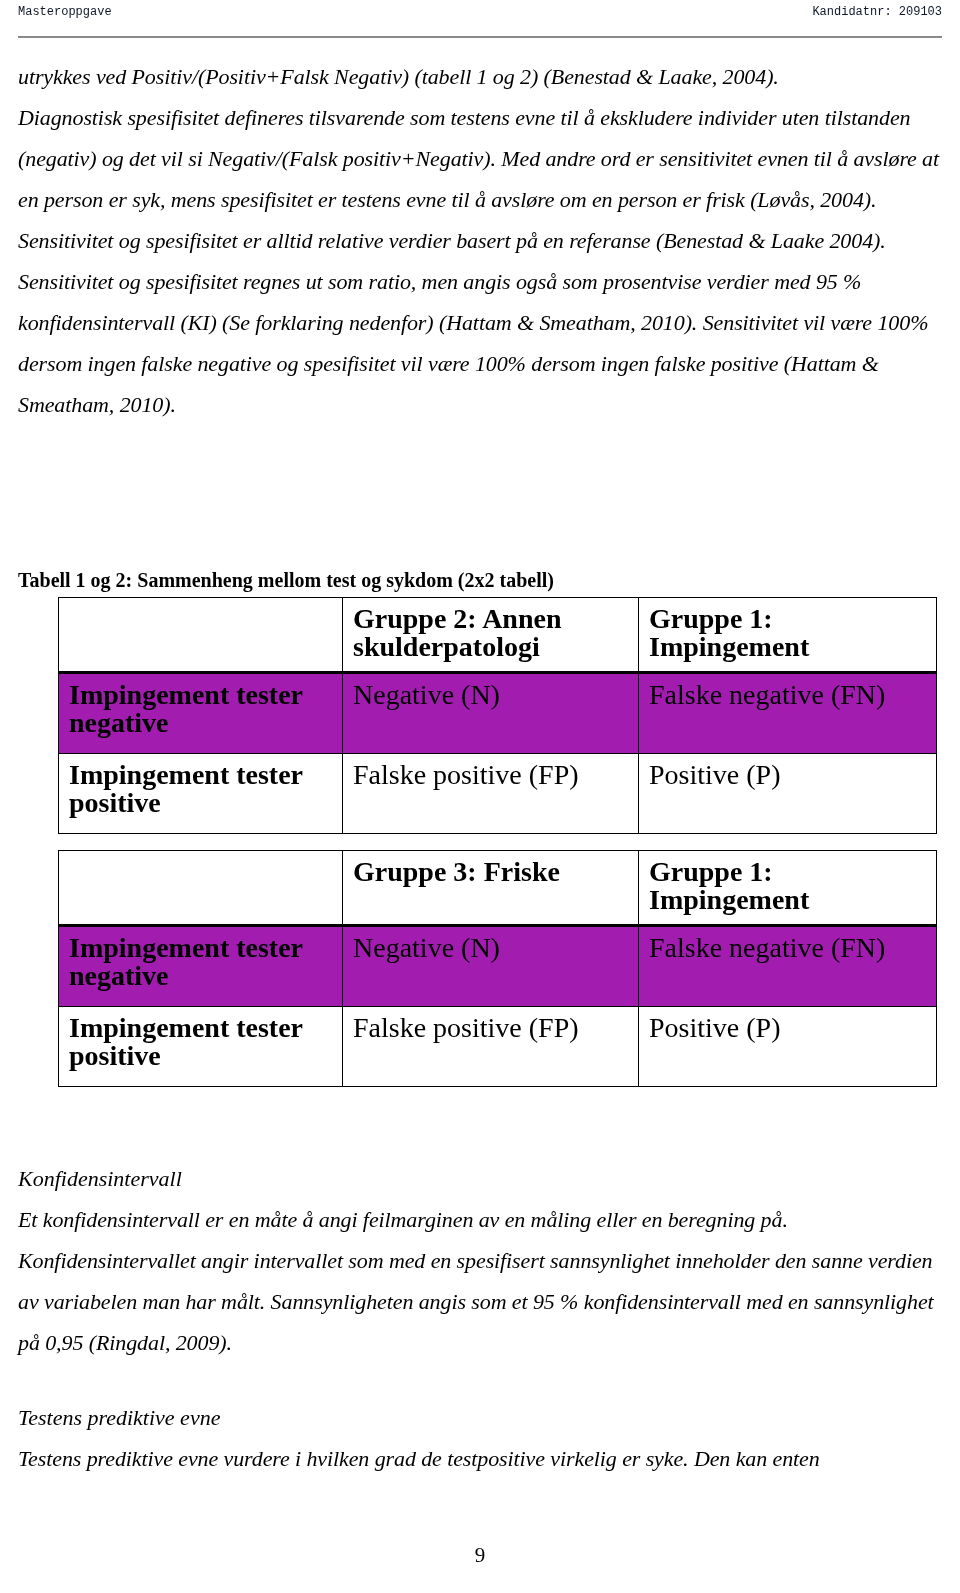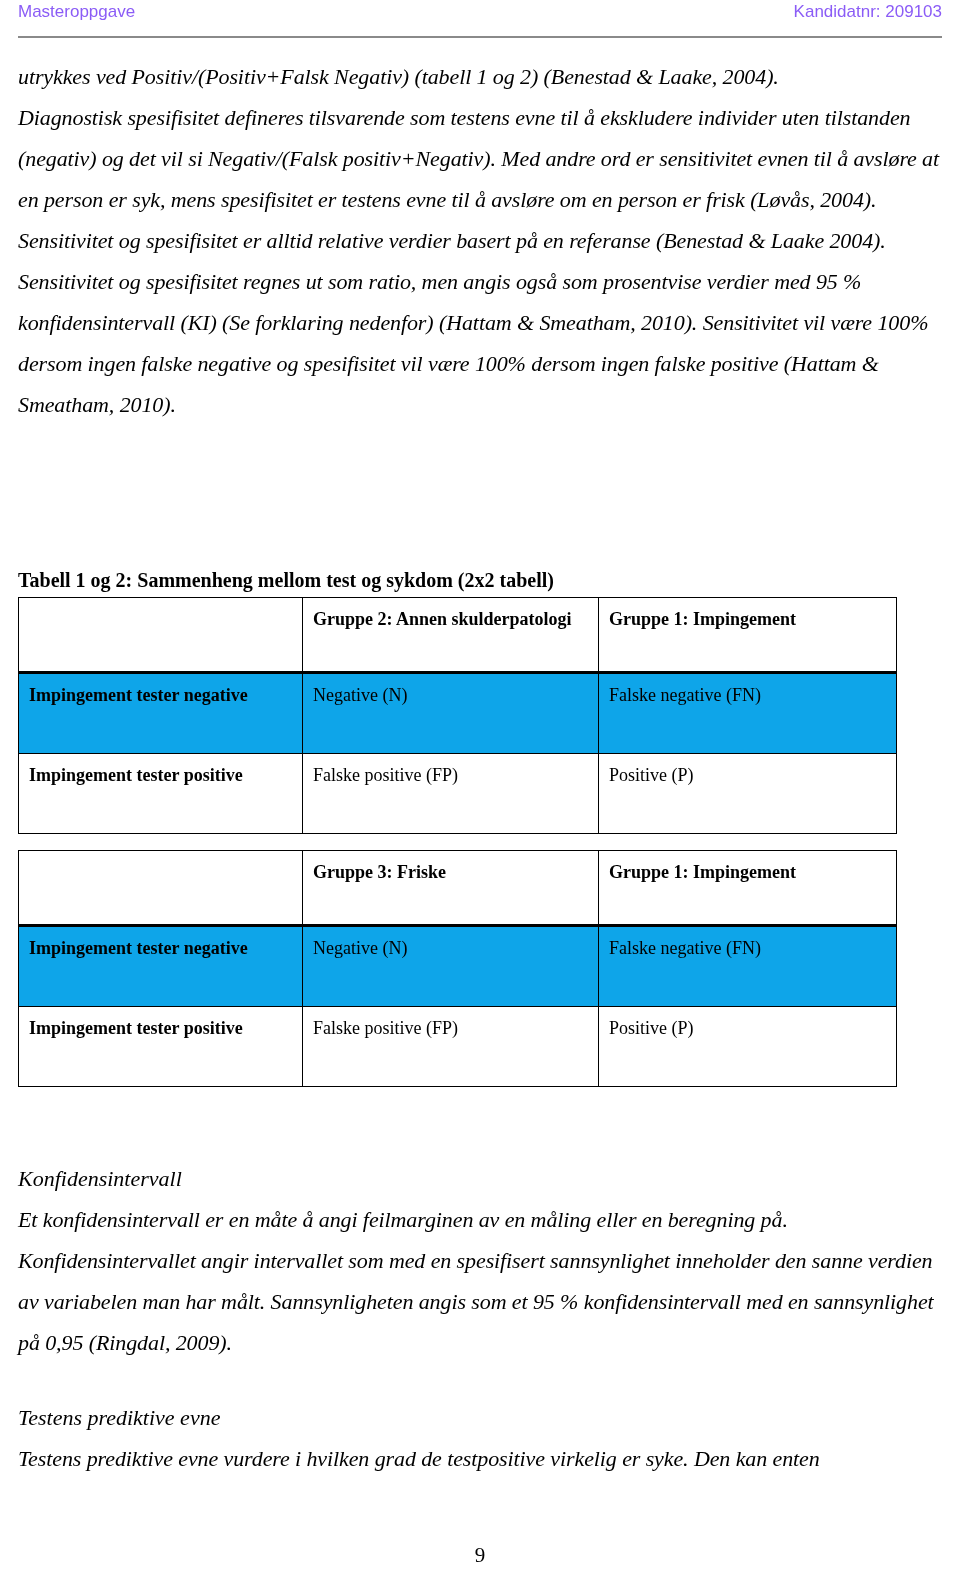--- a/index.html
+++ b/index.html
@@ -23,24 +23,24 @@
     left: 18px;
     width: 924px;
     height: 34px;
     display: flex;
     justify-content: space-between;
     align-items: flex-start;
     border-bottom: 2px solid #8a8a8a;
     padding-bottom: 2px;
   }
   .page-header .hdr-text {
-    font-family: Liberation Sans, sans-serif;
-    font-size: 17px;
+    font-family: Liberation Mono, monospace;
+    font-size: 12px;
     line-height: 24px;
-    color: #8b5cf6;
+    color: #0f172a;
     white-space: nowrap;
   }
 
   
   .content {
     position: absolute;
     top: 56px;
     left: 18px;
     width: 924px;
   }
@@ -69,42 +69,43 @@
     line-height: 28px;
     font-weight: bold;
     margin-bottom: 3px;
   }
 
   
   table.twobytwo {
     border-collapse: collapse;
     width: 878px;
     table-layout: fixed;
-    font-size: 18px;
+    font-size: 28px;
+    margin-left: 40px;
   }
   table.twobytwo col.c1 { width: 284px; }
   table.twobytwo col.c2 { width: 296px; }
   table.twobytwo col.c3 { width: 298px; }
 
   table.twobytwo td {
     border: 1.5px solid #000000;
     vertical-align: top;
     padding: 7px 10px 10px 10px;
     line-height: 28px;
   }
   table.twobytwo tr.head td {
     height: 56px;
     font-weight: bold;
     border-bottom-width: 3px;
   }
   table.twobytwo tr.head td.corner {
     font-weight: normal;
   }
   table.twobytwo tr.shaded td {
-    background: #0ea5e9;
+    background: #a21caf;
     height: 62px;
   }
   table.twobytwo tr.plain td {
     height: 62px;
   }
   table.twobytwo td.rowlabel {
     font-weight: bold;
   }
   .table-note {
     font-size: 21px;

